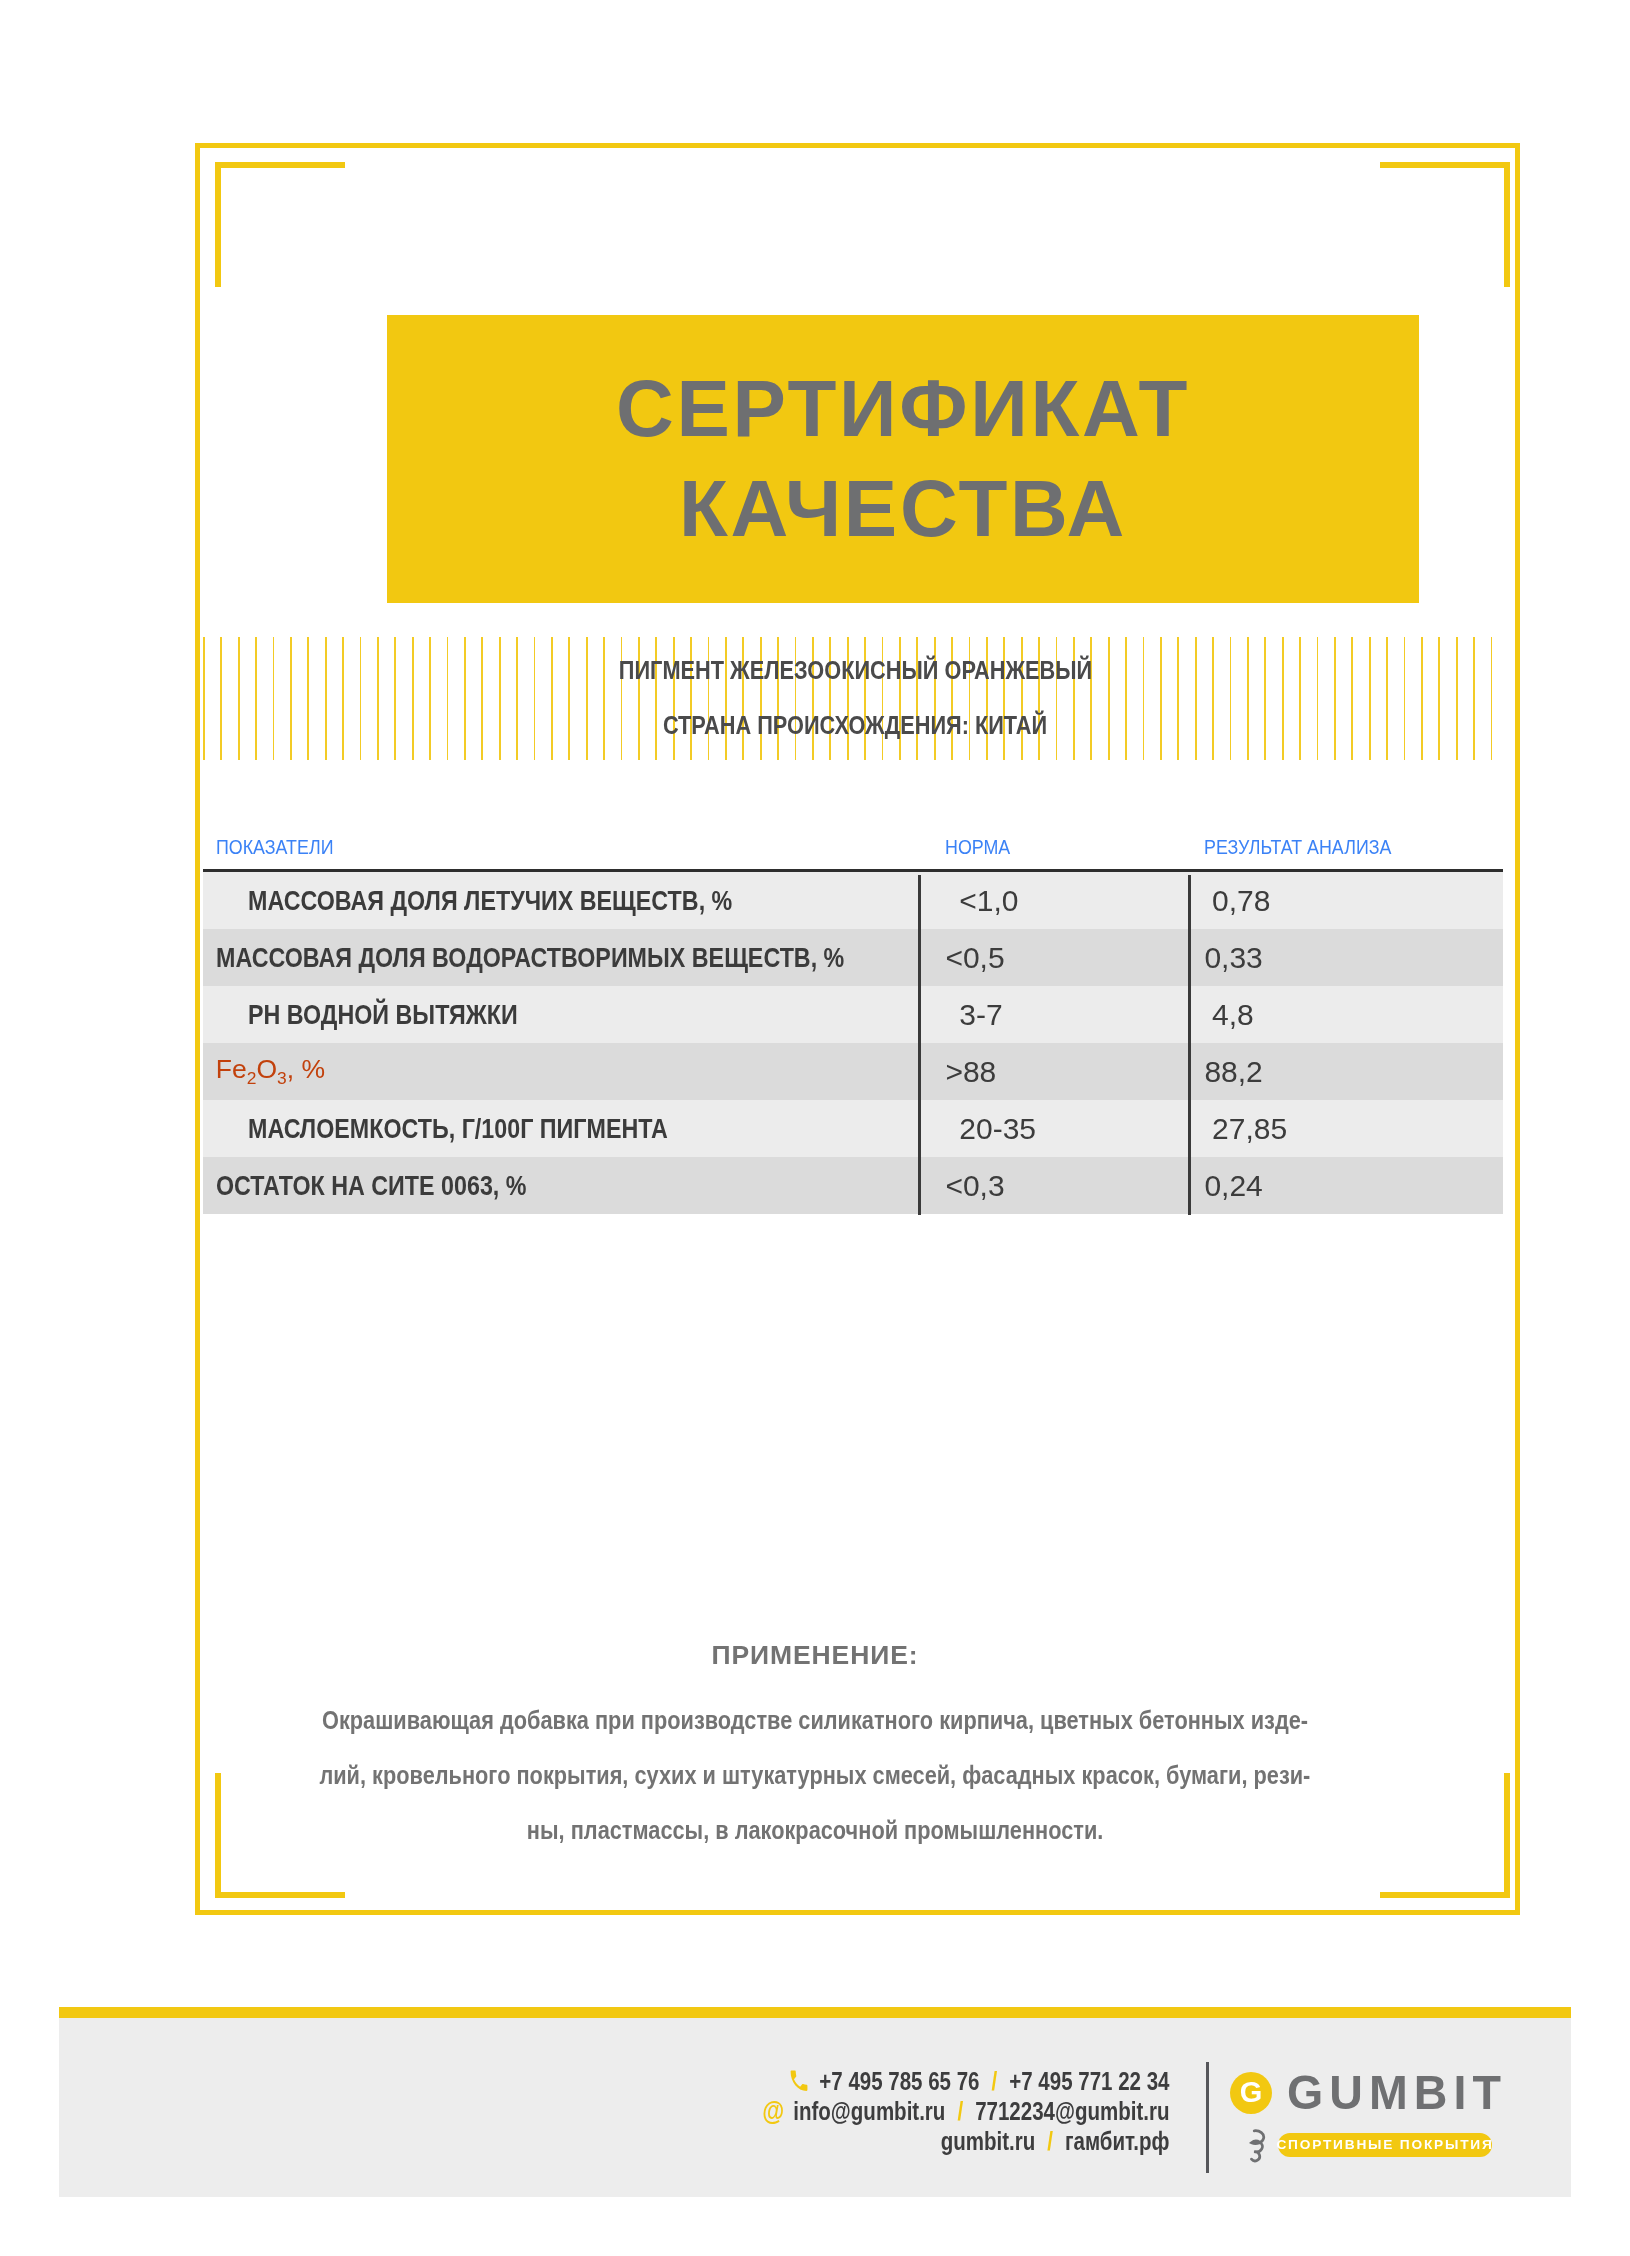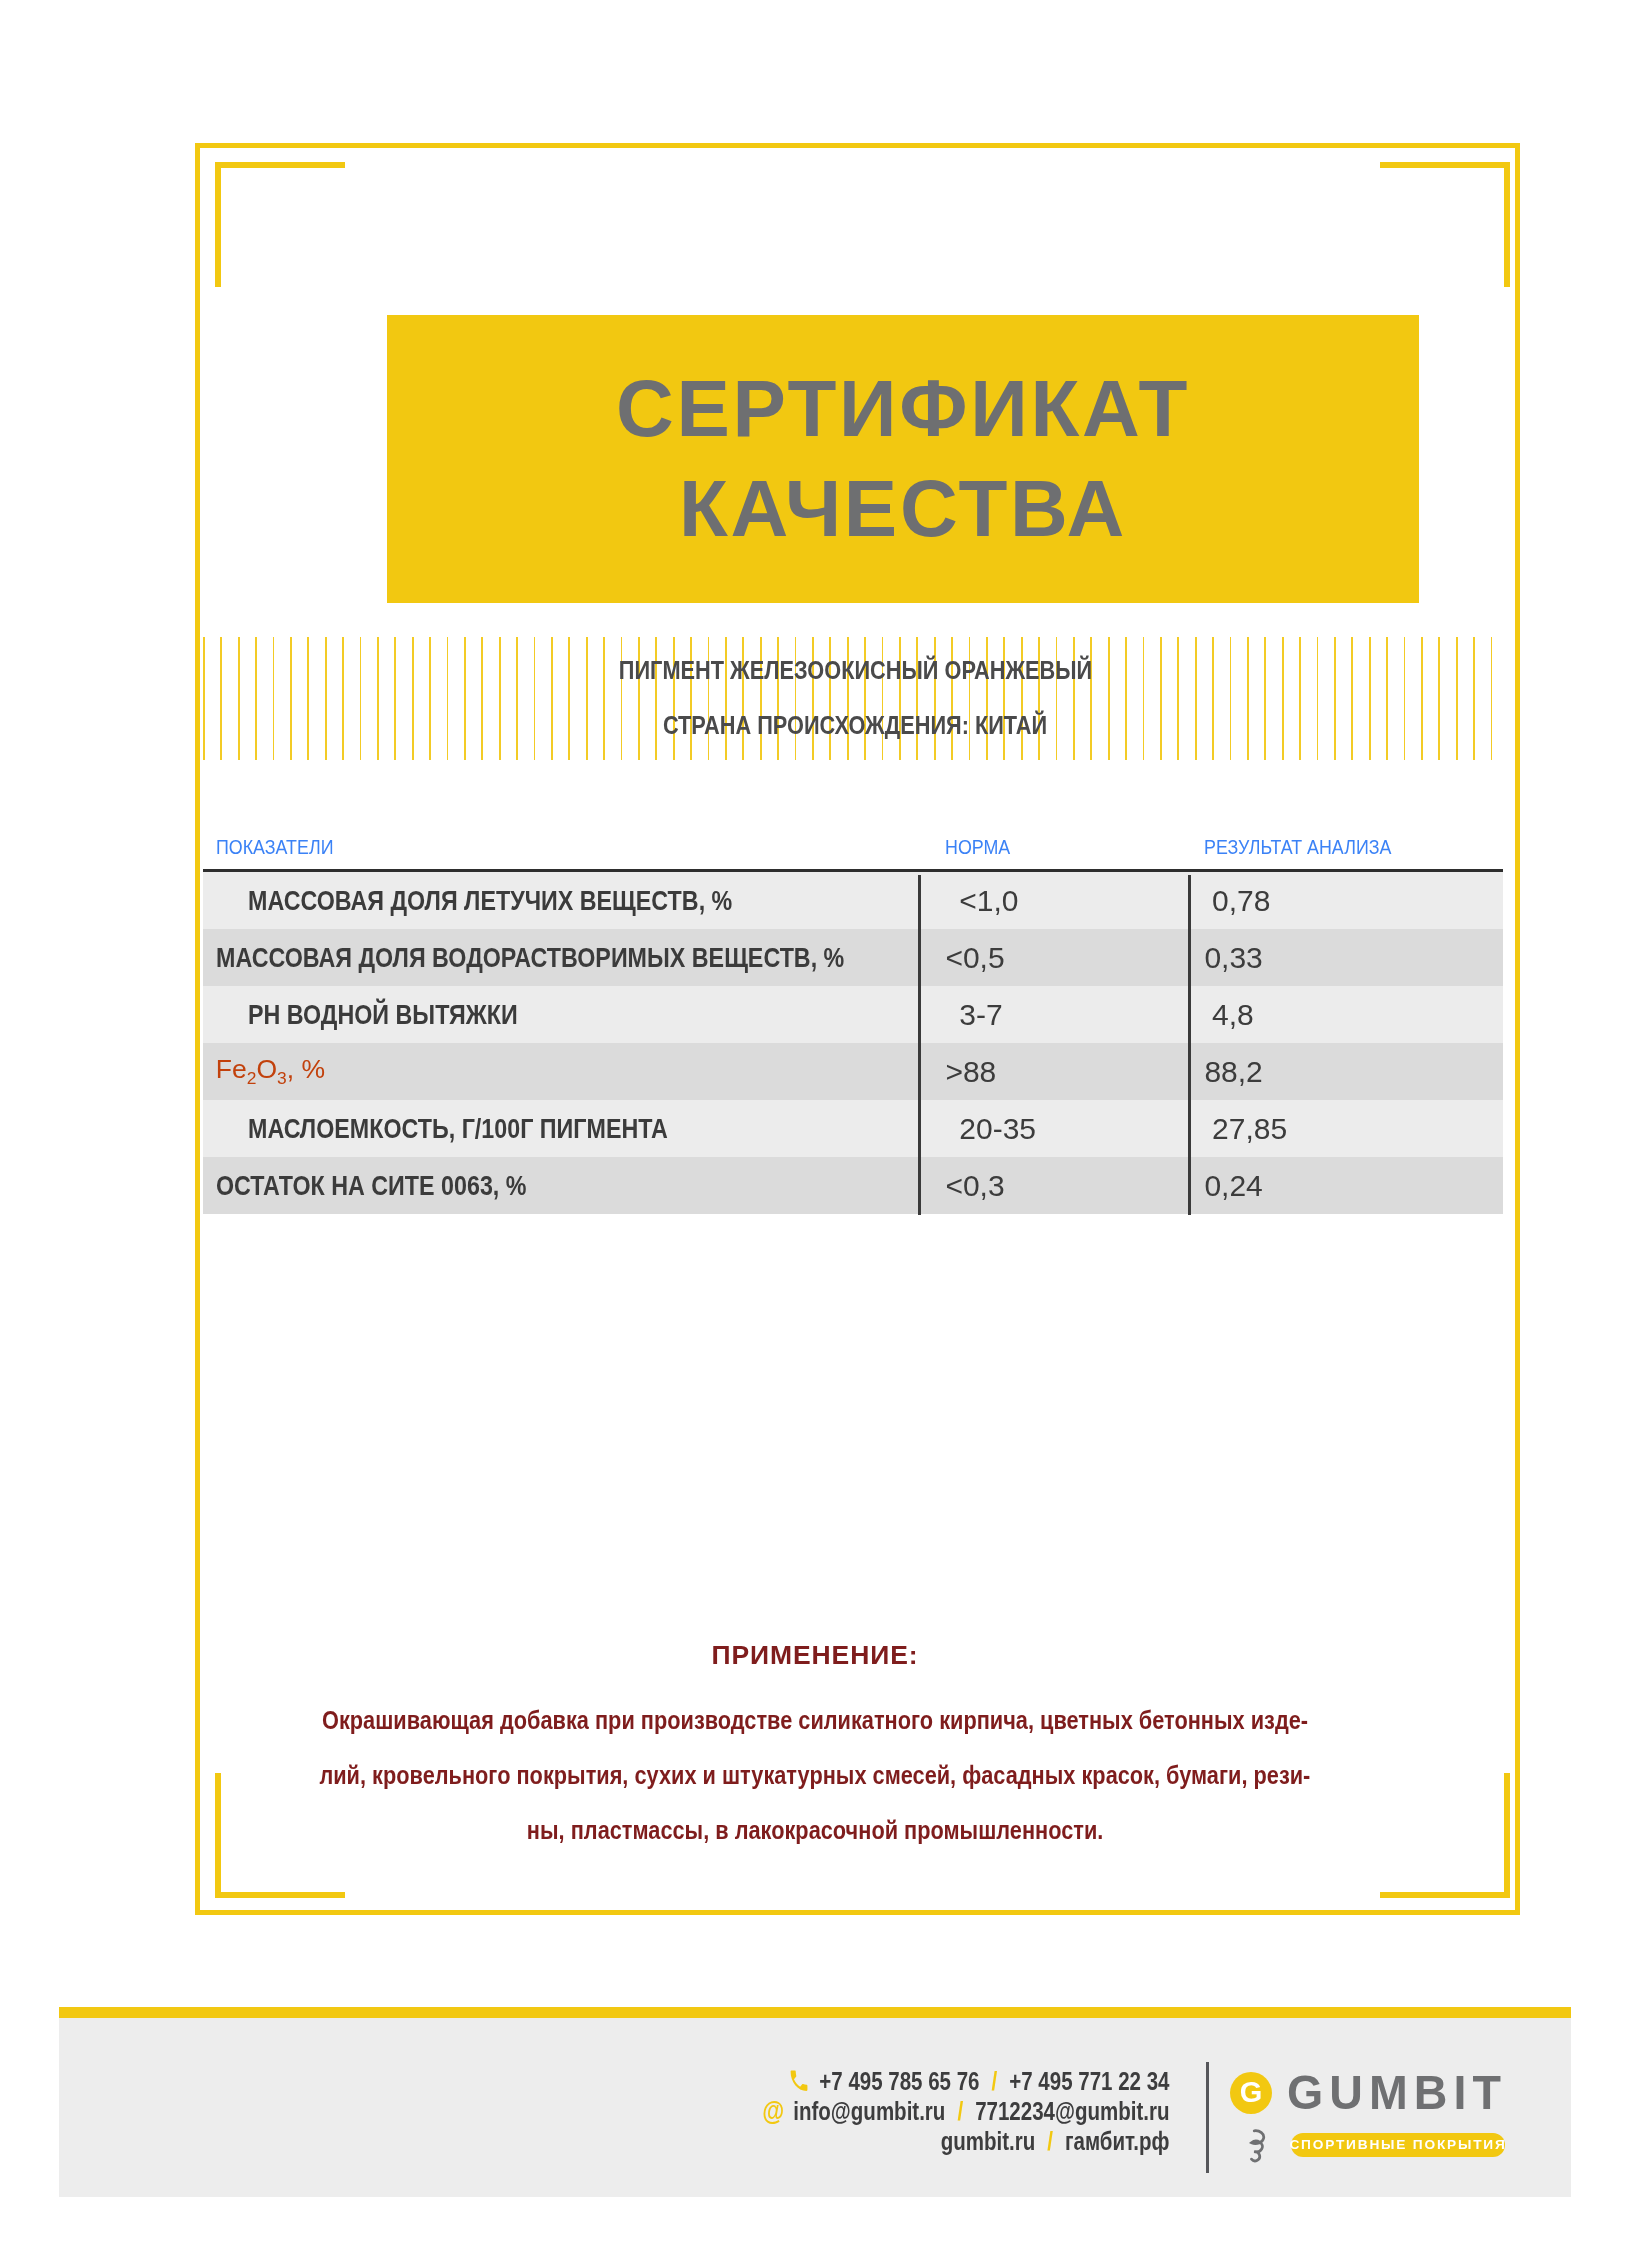--- a/index.html
+++ b/index.html
@@ -42,21 +42,21 @@
   .td { display:flex; align-items:center; }
   .row-label { font-size:27.4px; font-weight:bold; color:#3B3B3B; }
   .cell-val { font-size:30px; color:#3C3C3C; }
   .formula { font-size:26.5px; color:#c2410c; }
   .formula sub { font-size:17.4px; }
   .vdiv { position:absolute; top:50px; height:340px; width:2.7px; background:#3A3A3A; }
   .vdiv.d1 { left:715px; }
   .vdiv.d2 { left:985px; }
 
   
-  .application { position:absolute; left:230px; top:1640px; width:1170px; text-align:center; color:#7f1d1d; }
+  .application { position:absolute; left:230px; top:1640px; width:1170px; text-align:center; color:#737373; }
   .app-heading { font-size:26.5px; font-weight:bold; line-height:31px; letter-spacing:0.9px; margin-bottom:22px; }
   .app-line { font-size:25.6px; font-weight:bold; line-height:55px; }
 
   
   .footer { position:absolute; left:59px; top:2007px; width:1512px; height:190px; }
   .footer-bar { height:11px; background:#F2C811; }
   .footer-body { position:relative; height:179px; background:#EDEDED; }
   .contacts { position:absolute; right:402px; top:48px; }
   .contact-line { display:flex; justify-content:flex-end; align-items:center; gap:11px; height:30px;
                   font-size:25px; font-weight:bold; color:#3D3D3E;
@@ -67,21 +67,21 @@
   .fdivider { position:absolute; left:1147px; top:44px; width:2.7px; height:111px; background:#55565A; }
 
   .logo { position:absolute; left:1171px; top:50px; width:336px; }
   .logo-row { display:flex; align-items:center; }
   .logo-row.second { margin-top:9.1px; align-items:center; }
   .g-circle { width:42px; height:42px; border-radius:50%; background:#F2C811; color:#ffffff;
               display:flex; align-items:center; justify-content:center; font-size:29px; font-weight:bold; }
   .g-name { margin-left:14.6px; font-size:49px; font-weight:bold; color:#6F7072; letter-spacing:6.4px; line-height:1;
             display:inline-block; transform:scaleX(.95); transform-origin:left center; white-space:nowrap; }
   .g-spiral { width:42px; height:37px; display:flex; align-items:center; justify-content:center; }
-  .g-pill { margin-left:19px; width:214px; height:24px; background:#F2C811; border-radius:12px; color:#ffffff;
+  .g-pill { margin-left:6px; width:214px; height:24px; background:#F2C811; border-radius:12px; color:#ffffff;
             font-size:13.7px; font-weight:bold; letter-spacing:1.8px;
             display:flex; align-items:center; justify-content:center; white-space:nowrap; }
 </style>
 </head>
 <body>
 
 <div class="page">
 
   <div class="frame"></div>
   <div class="bracket tl"></div>

